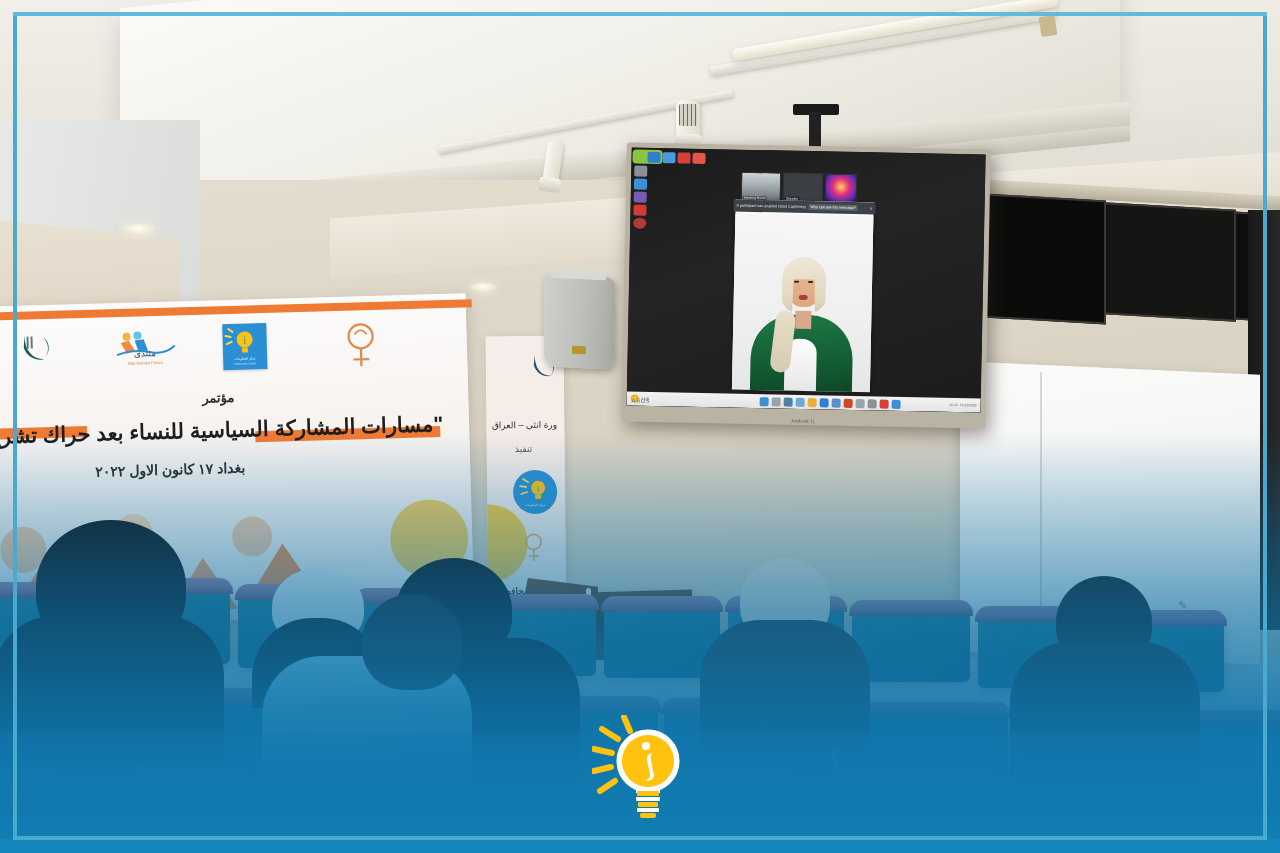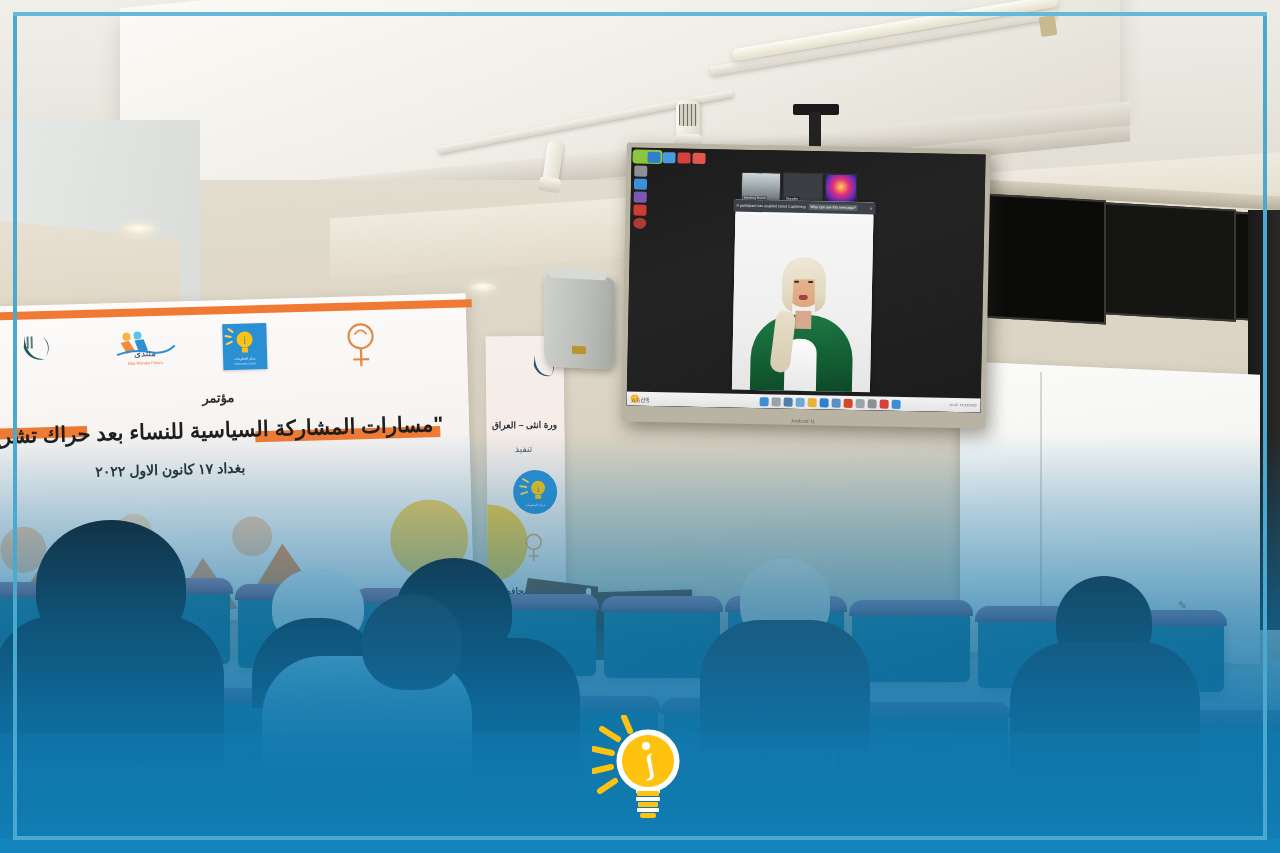--- a/index.html
+++ b/index.html
@@ -229,21 +229,21 @@
     transform: rotate(-0.6deg);
     box-shadow: 1px 2px 8px rgba(70,60,50,.18);
     overflow: hidden;
   }
   .rollup-crescent {
     position: absolute; left: 44px; top: 16px; width: 26px; height: 28px;
   }
   .rollup-line1 {
     position: absolute; left: 0; right: 2px; top: 84px;
     text-align: center; direction: rtl;
-    font-size: 9px; font-weight: bold; color: #27303a;
+    font-size: 9px; font-weight: normal; color: #27303a;
     white-space: nowrap;
   }
   .rollup-line2 {
     position: absolute; left: 0; right: 4px; top: 108px;
     text-align: center; direction: rtl;
     font-size: 9px; color: #4a5560;
   }
   .rollup-bulb {
     position: absolute; left: 26px; top: 134px;
     width: 44px; height: 44px; border-radius: 50%;

